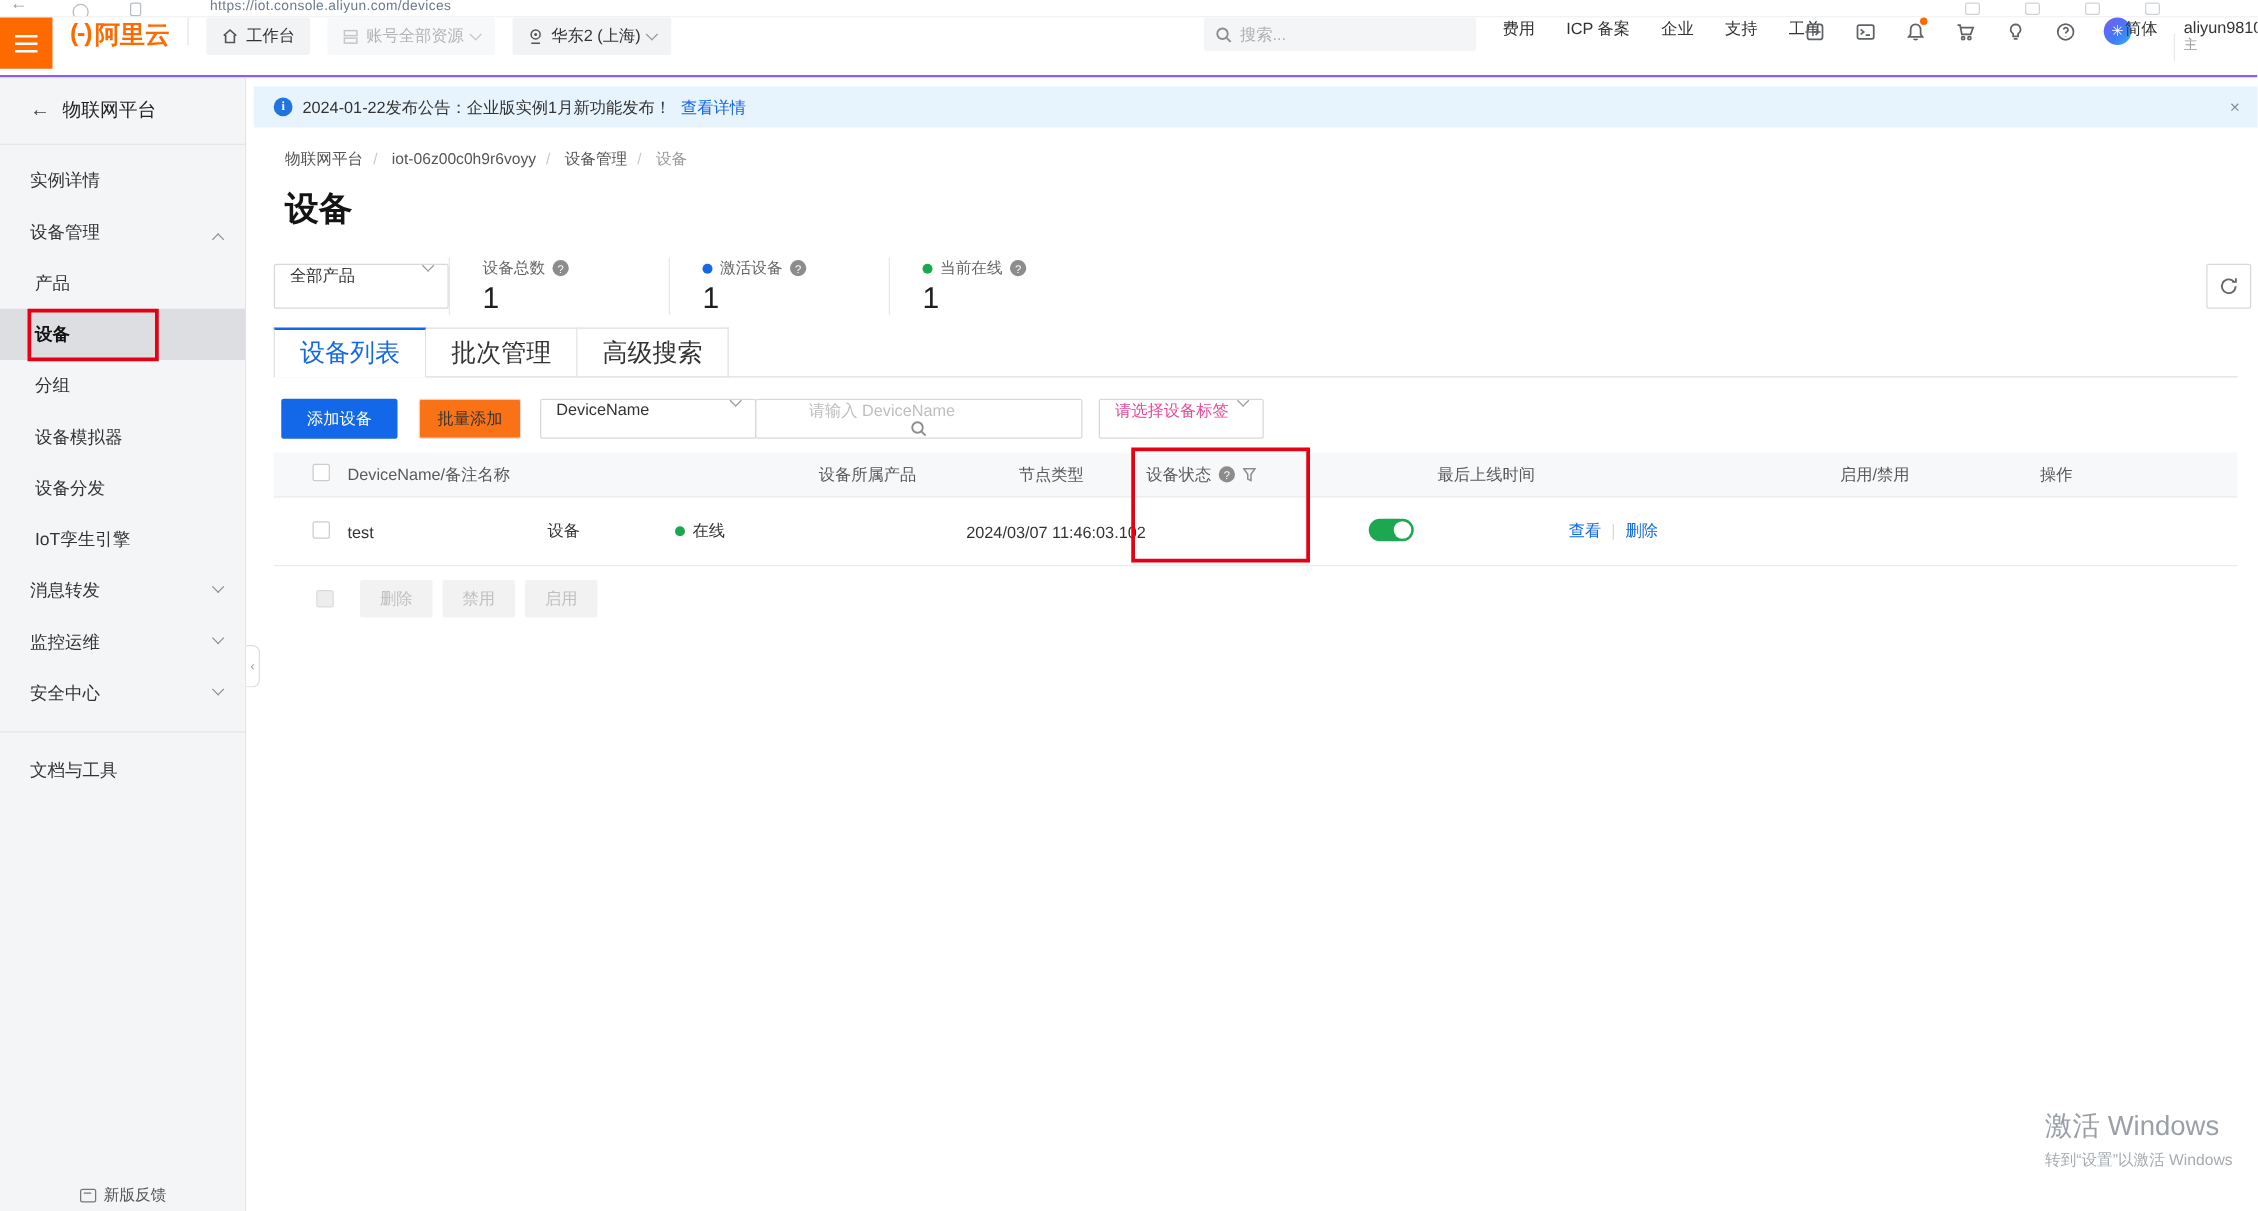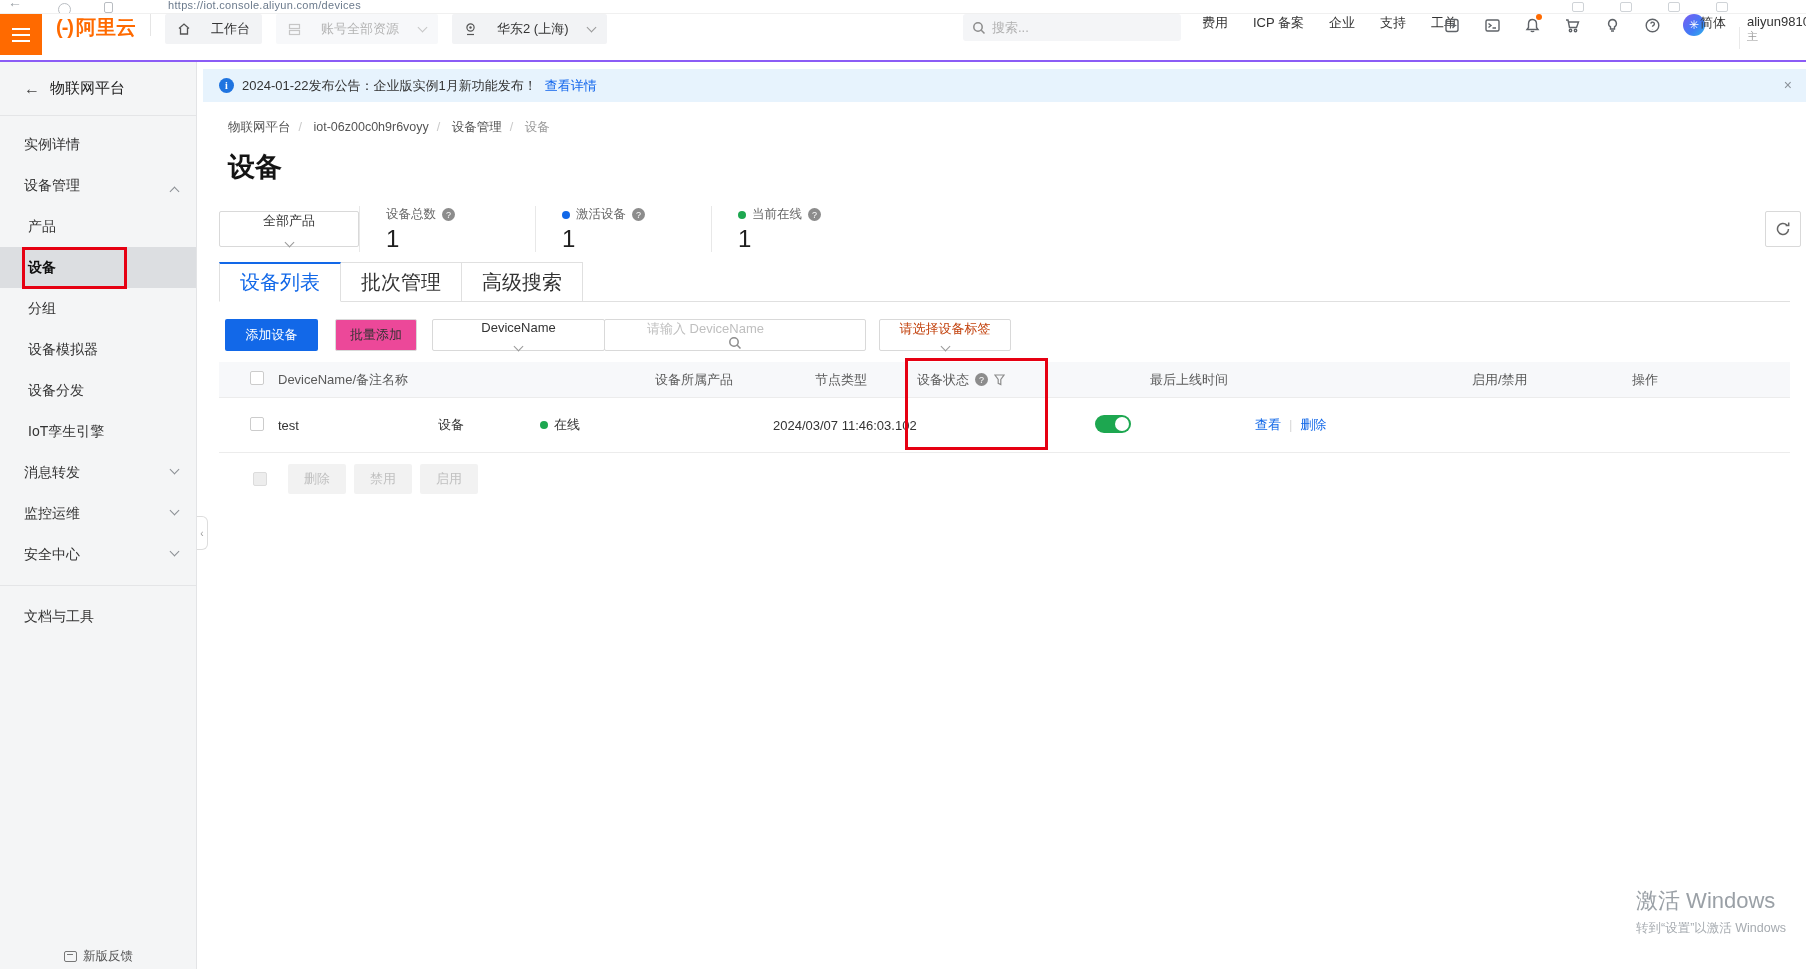--- a/index.html
+++ b/index.html
@@ -17,21 +17,21 @@
 
   
   .app-header { height:48px; background:#fff; border-bottom:2px solid #8b5cf6;
     display:flex; align-items:flex-start; position:relative; }
   .hamburger { width:42px; height:41px; background:#FF6A00; display:flex; flex-direction:column;
     justify-content:center; align-items:center; gap:4px; cursor:pointer; margin-right:14px; }
   .hamburger .bar { width:18px; height:2px; background:#fff; }
   .logo { display:flex; align-items:center; color:#FF6A00; font-weight:bold; font-size:20px; cursor:pointer; }
   .logo-mark::after { content:"(-)"; font-weight:bold; letter-spacing:-1px; margin-right:3px; }
   .vdiv { width:1px; height:22px; background:#e5e5e5; margin:0 14px; }
-  .chip { display:flex; align-items:center; gap:20px; height:30px; padding:0 12px; background:#f2f3f5;
+  .chip { display:flex; align-items:center; gap:6px; height:30px; padding:0 12px; background:#f2f3f5;
     border-radius:2px; font-size:13px; color:#333; cursor:pointer; margin-right:14px; white-space:nowrap; }
   .chip-muted { color:#b4b4b4; background:#f7f8fa; }
   .chev { width:7px; height:7px; border-right:1.5px solid #999; border-bottom:1.5px solid #999;
     transform:rotate(45deg); margin-top:-3px; display:inline-block; }
   .chev-up { transform:rotate(-135deg); margin-top:3px; }
   .chip-muted .chev { border-color:#c6c6c6; }
   .hd-search { position:absolute; left:963px; width:218px; height:27px; background:#f4f5f7; border-radius:3px;
     display:flex; align-items:center; padding:0 9px; gap:6px; }
   .hd-search input { border:none; background:transparent; outline:none; font-size:13px; width:170px;
     font-family:"Liberation Sans",sans-serif; color:#333; }
@@ -91,21 +91,21 @@
   .main-pad { padding:17px 16px 0 22px; }
   .breadcrumb { font-size:12.5px; color:#555; padding-left:9px; }
   .breadcrumb span { cursor:pointer; }
   .breadcrumb span:not(:last-child)::after { content:"/"; color:#c9c9c9; margin:0 8px; cursor:default; }
   .breadcrumb .bc-last { color:#999; cursor:default; }
   h1.page-title { font-size:27px; color:#141414; margin:13px 0 0 9px; font-weight:bold; }
 
   
   .stats-row { display:flex; align-items:center; margin-top:21px; height:46px; }
   .select { height:36px; border:1px solid #d9d9d9; border-radius:2px; background:#fff; display:flex;
-    align-items:center; justify-content:space-between; padding:0 12px; font-size:13px; cursor:pointer;flex-direction:column; }
+    justify-content:space-between; padding:0 12px; font-size:13px; cursor:pointer; }
   .product-select { width:140px; }
   .stat { border-left:1px solid #e8e8e8; padding-left:26px; width:176px; height:46px; }
   .stat:first-of-type { margin-left:133px; }
   .stat-label { font-size:12.5px; color:#666; display:flex; align-items:center; gap:6px; }
   .dot { width:8px; height:8px; border-radius:50%; display:inline-block; flex:none; }
   .dot-blue { background:#1268E8; }
   .dot-green { background:#1DA750; }
   .qicon { width:13px; height:13px; border-radius:50%; background:#8c8c8c; color:#fff; font-size:9px;
     display:inline-flex; align-items:center; justify-content:center; flex:none; cursor:pointer; }
   .qicon::after { content:"?"; }
@@ -118,27 +118,27 @@
   .tab { height:40px; padding:0 20px; display:flex; align-items:center; font-size:20px; background:#fff;
     border:1px solid #e0e0e0; border-left:none; cursor:pointer; color:#333; }
   .tab:first-child { border-left:1px solid #e0e0e0; }
   .tab.active { color:#1268E8; border-top:2px solid #1268E8; margin-bottom:-1px; border-bottom:1px solid #fff; }
 
   
   .toolbar { display:flex; align-items:center; margin-top:17px; }
   .btn { height:32px; border-radius:2px; font-size:13px; display:inline-flex; align-items:center;
     justify-content:center; cursor:pointer; }
   .btn-primary { background:#1268E8; color:#fff; width:93px; border:none; margin-left:6px; }
-  .btn-plain { background:#ec4899; border:1px solid #d9d9d9; color:#333; width:82px; margin-left:17px; }
+  .btn-plain { background:#f97316; border:1px solid #d9d9d9; color:#333; width:82px; margin-left:17px; }
   .tb-select { width:173px; height:32px; margin-left:15px; }
   .tb-input { width:262px; height:32px; border:1px solid #d9d9d9; border-radius:2px; margin-left:-1px;
     display:flex; align-items:center; padding:0 10px;flex-direction:column; }
   .tb-input input { border:none; outline:none; flex:1; font-size:13px; font-family:"Liberation Sans",sans-serif; color:#333; }
   .tb-input input::placeholder { color:#bfbfbf; }
-  .tag-select { width:132px; height:32px; margin-left:13px; color:#c2410c; }
+  .tag-select { width:132px; height:32px; margin-left:13px; color:#ec4899; }
   .mag { width:14px; height:14px; flex:none; }
   .mag svg { stroke:#8c8c8c; fill:none; stroke-width:1.5; }
 
   
   .dev-table { margin-top:11px; font-size:13px; }
   .t-head { display:flex; align-items:center; height:36px; background:#f7f8fa; color:#595959;
     border-bottom:1px solid #ececec; }
   .t-row { display:flex; align-items:center; height:55px; border-bottom:1px solid #ececec; color:#333; }
   .col-cb { width:59px; padding-left:31px; flex:none; }
   .col-name { width:377px; flex:none; }

